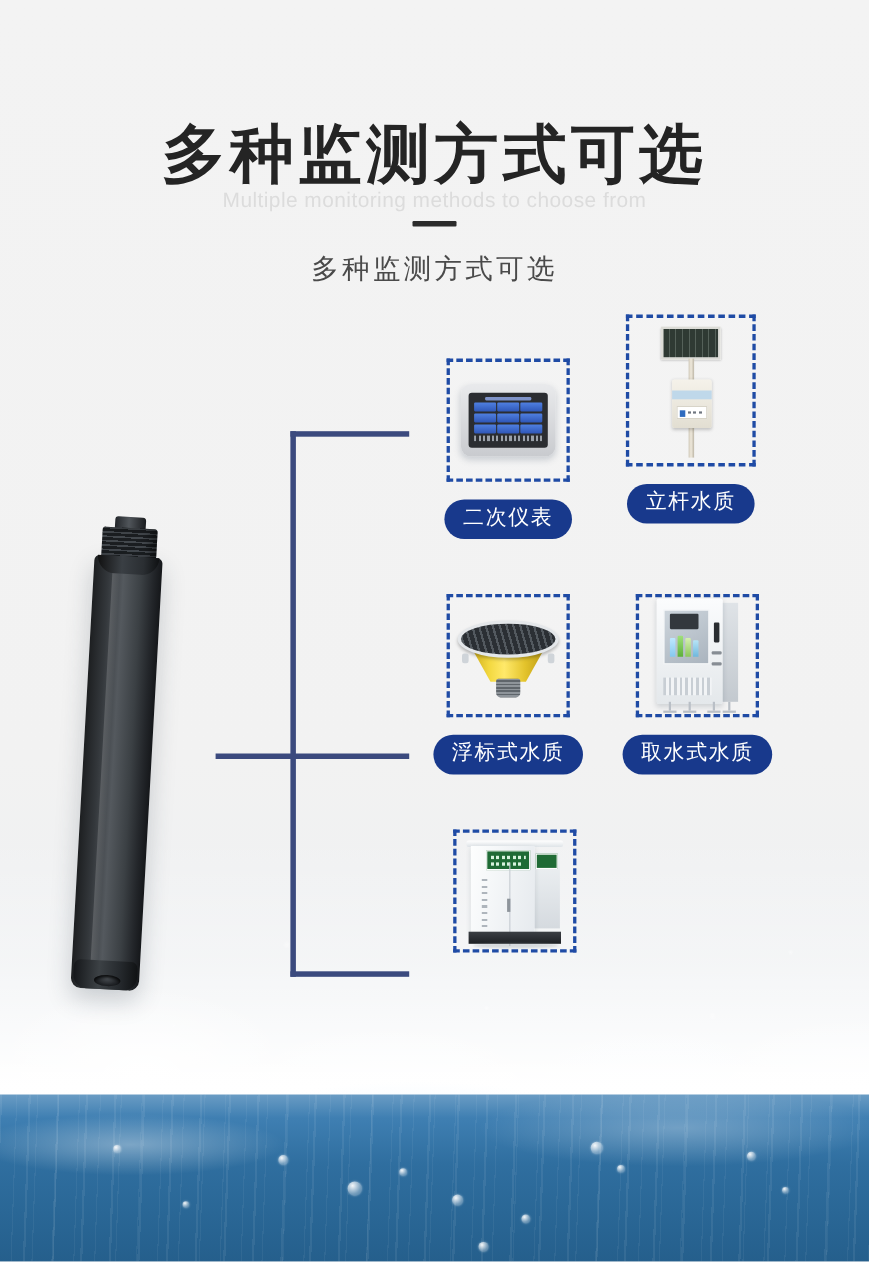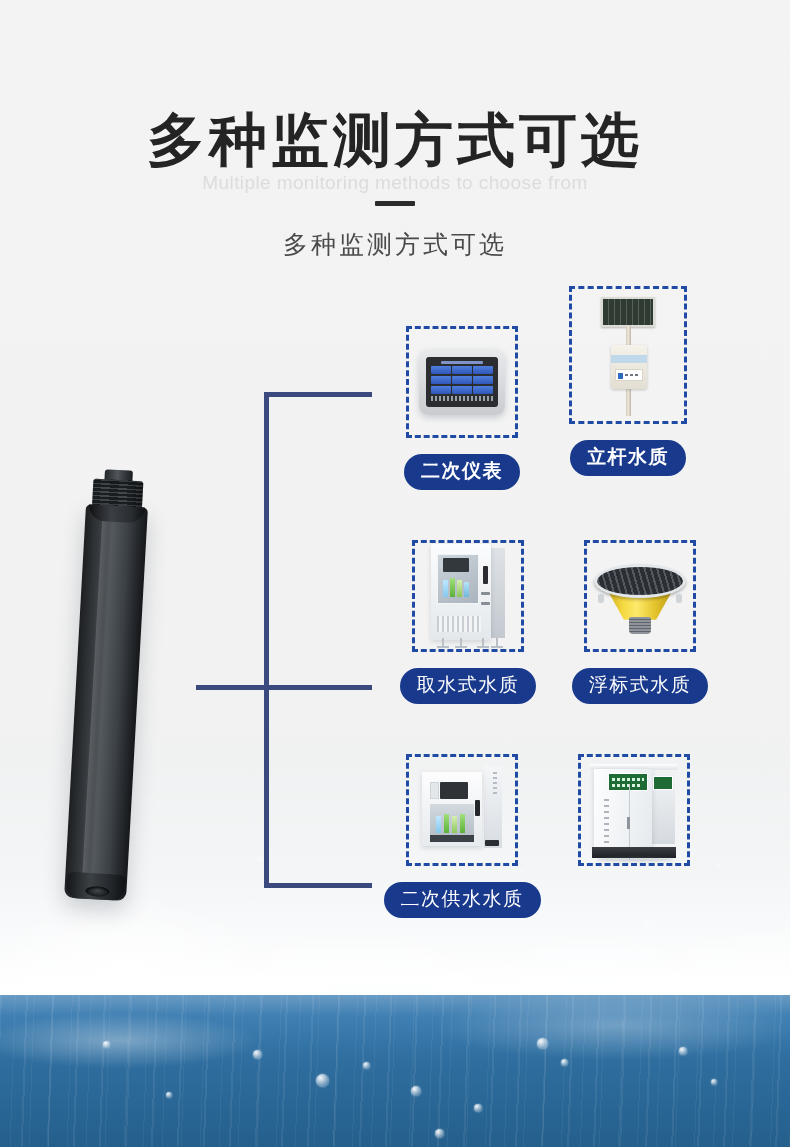--- a/index.html
+++ b/index.html
@@ -209,21 +209,21 @@
     background: #18398c;
     color: #fff;
     font-size: 19px;
     letter-spacing: 1.5px;
     padding: 6px 17px 8px;
     border-radius: 22px;
     white-space: nowrap;
     line-height: 1.15;
   }
 
-  .row-gap-1 { margin-bottom: 22px; font-weight: bold; }
+  .row-gap-1 { margin-bottom: 22px; }
   .row-gap-2 { margin-bottom: 26px; }
 
   
   .hmi {
     width: 86px; height: 66px;
     border-radius: 9px;
     background: linear-gradient(#e9eaec,#c9cbcf);
     padding: 8px 7px;
     box-shadow: 0 3px 6px rgba(80,95,115,.25);
   }
@@ -430,20 +430,34 @@
               <span class="pole-stripe"></span>
               <span class="pole-label"></span>
             </span>
           </div>
         </div>
         <div class="pill">立杆水质</div>
       </div>
     </div>
 
     <div class="grid-row row-gap-2" style="margin-top:50px;">
+      <div class="cell">
+        <div class="dashbox">
+          <div class="buoy">
+            <span class="buoy-body"></span>
+            <span class="buoy-ring"></span>
+            <span class="buoy-top"></span>
+            <span class="buoy-lug l"></span>
+            <span class="buoy-lug r"></span>
+            <span class="buoy-sensor"></span>
+          </div>
+        </div>
+        <div class="pill">浮标式水质</div>
+      </div>
+
       <div class="cell wide">
         <div class="dashbox">
           <div class="cab">
             <span class="cab-side"></span>
             <span class="cab-main">
               <span class="cab-glass">
                 <span class="cab-screen"></span>
                 <span class="cab-bottles">
                   <i class="bot c1"></i>
                     <i class="bot c2"></i>
@@ -459,61 +473,23 @@
             <span class="cab-legs">
               <i class="leg" style="left:4px;"></i>
               <i class="leg" style="left:22px;"></i>
               <i class="leg" style="left:44px;"></i>
               <i class="leg" style="left:58px;"></i>
             </span>
           </div>
         </div>
         <div class="pill">取水式水质</div>
       </div>
-
-      <div class="cell">
-        <div class="dashbox">
-          <div class="buoy">
-            <span class="buoy-body"></span>
-            <span class="buoy-ring"></span>
-            <span class="buoy-top"></span>
-            <span class="buoy-lug l"></span>
-            <span class="buoy-lug r"></span>
-            <span class="buoy-sensor"></span>
-          </div>
-        </div>
-        <div class="pill">浮标式水质</div>
-      </div>
     </div>
 
     <div class="grid-row" style="margin-top:50px;">
-      <div class="cell">
-        <div class="dashbox">
-          <div class="wall">
-            <span class="wall-edge"></span>
-            <span class="wall-box">
-              <span class="wall-panel"></span>
-              <span class="wall-screen"></span>
-              <span class="wall-inner">
-                <span class="wall-bottles">
-                  <i class="bot c1"></i>
-                    <i class="bot c2"></i>
-                    <i class="bot c3"></i>
-                    <i class="bot c2"></i>
-                </span>
-              </span>
-              <span class="wall-dark"></span>
-            </span>
-            <span class="wall-strip"></span>
-            <span class="wall-dots"></span>
-            <span class="wall-tray"></span>
-          </div>
-        </div>
-        <div class="pill">二次供水水质</div>
-      </div>
 
       <div class="cell wide">
         <div class="dashbox">
           <div class="out">
             <span class="out-roof"></span>
             <span class="out-right"></span>
             <span class="out-left">
               <span class="out-sign"></span>
               <span class="out-vents"></span>
               <span class="out-seam"></span>

